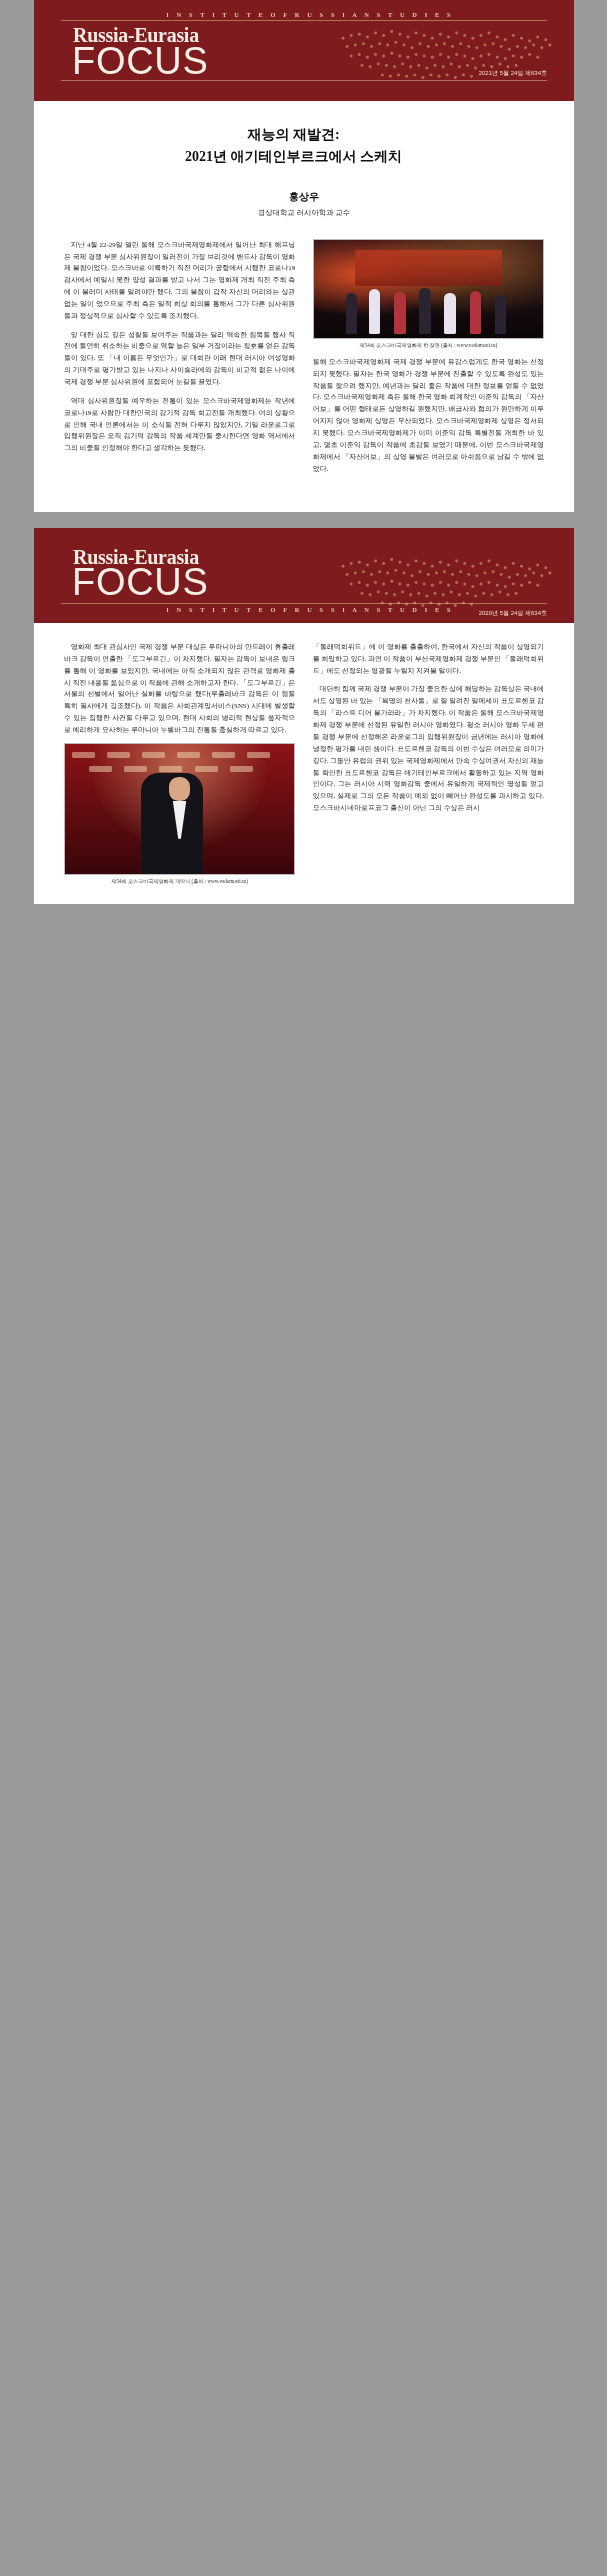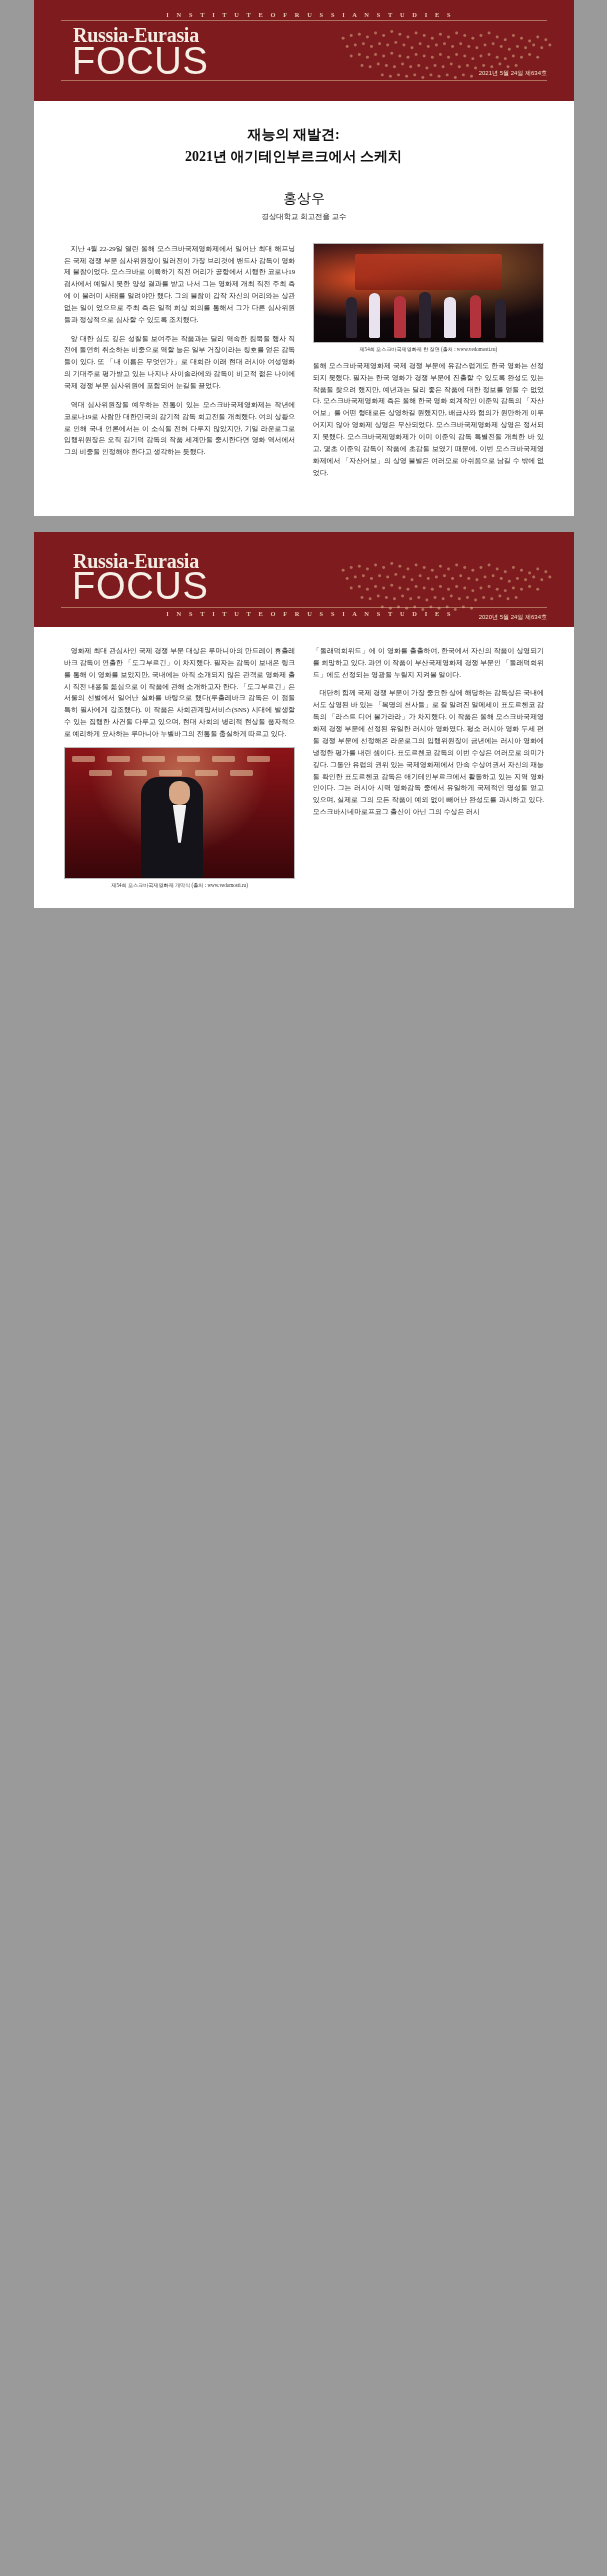--- a/index.html
+++ b/index.html
@@ -107,22 +107,22 @@
     font-weight: bold;
     color: #111;
     line-height: 1.55;
   }
   .byline {
     text-align: center;
     padding: 19px 0 2.7px 0;
     font-family: "Liberation Serif", serif;
   }
   .byline .name {
-    font-size: 14px;
-    font-weight: normal;
+    font-size: 10px;
+    font-weight: bold;
     color: #111;
     margin-bottom: 4px;
   }
   .byline .affil {
     font-size: 7.4px;
     color: #222;
   }
 
   
   .body-wrap {
@@ -311,21 +311,21 @@
       <div class="rule bot"></div>
     </div>
 
     <div class="headline">
       <div class="h-line">재능의 재발견:</div>
       <div class="h-line">2021년 애기테인부르크에서 스케치</div>
     </div>
 
     <div class="byline">
       <div class="name">홍상우</div>
-      <div class="affil">경상대학교 회고전을 교수</div>
+      <div class="affil">경상대학교 러시아학과 교수</div>
     </div>
 
     <div class="body-wrap">
       <div class="col">
         <p>지난 4월 22-29일 열린 올해 모스크바국제영화제에서 일어난 최대 해프닝은 국제 경쟁 부문 심사위원장이 일러전이 가장 브리것에 밴드사 감독이 영화제 불참이었다. 모스크바로 이륙하기 직전 머리가 공항에서 시행한 코로나19 검사에서 예일시 못한 양성 결과를 받고 나서 그는 영화제 개최 직전 주최 측에 이 불러미 사태를 알려야만 했다. 그의 불참이 갑작 자신의 머리와는 상관없는 일이 었으므로 주최 측은 일적 희상 회의를 통해서 그가 다른 심사위원들과 정상적으로 심사할 수 있도록 조치했다.</p>
         <p>앞 대한 심도 깊은 성찰을 보여주는 작품과는 달리 역속한 침묵을 행사 직전에 돌연히 취소하는 비중으로 역할 능은 일부 거장이라는 칭호를 얻은 감독들이 있다. 또 「내 이름은 무엇인가」로 대회란 이래 현대 러시아 여성영화의 기대주로 평가받고 있는 나지나 사이솔라에와 감독이 비교적 젊은 나이에 국제 경쟁 부문 심사위원에 포함되어 눈길을 끌었다.</p>
         <p>역대 심사위원장을 예우하는 전통이 있는 모스크바국제영화제는 작년에 코로나19로 사람만 대한민국의 감기적 감독 회고전을 개최했다. 여의 상황으로 인해 국내 언론에서는 이 소식을 전혀 다루지 않았지만, 기일 라운로그로 입행위원장은 오직 김기덕 감독의 작품 세계만을 중시한다면 영화 역서에서 그의 비중을 인정해야 한다고 생각하는 듯했다.</p>
       </div>
       <div class="col">
         <div class="figure">

